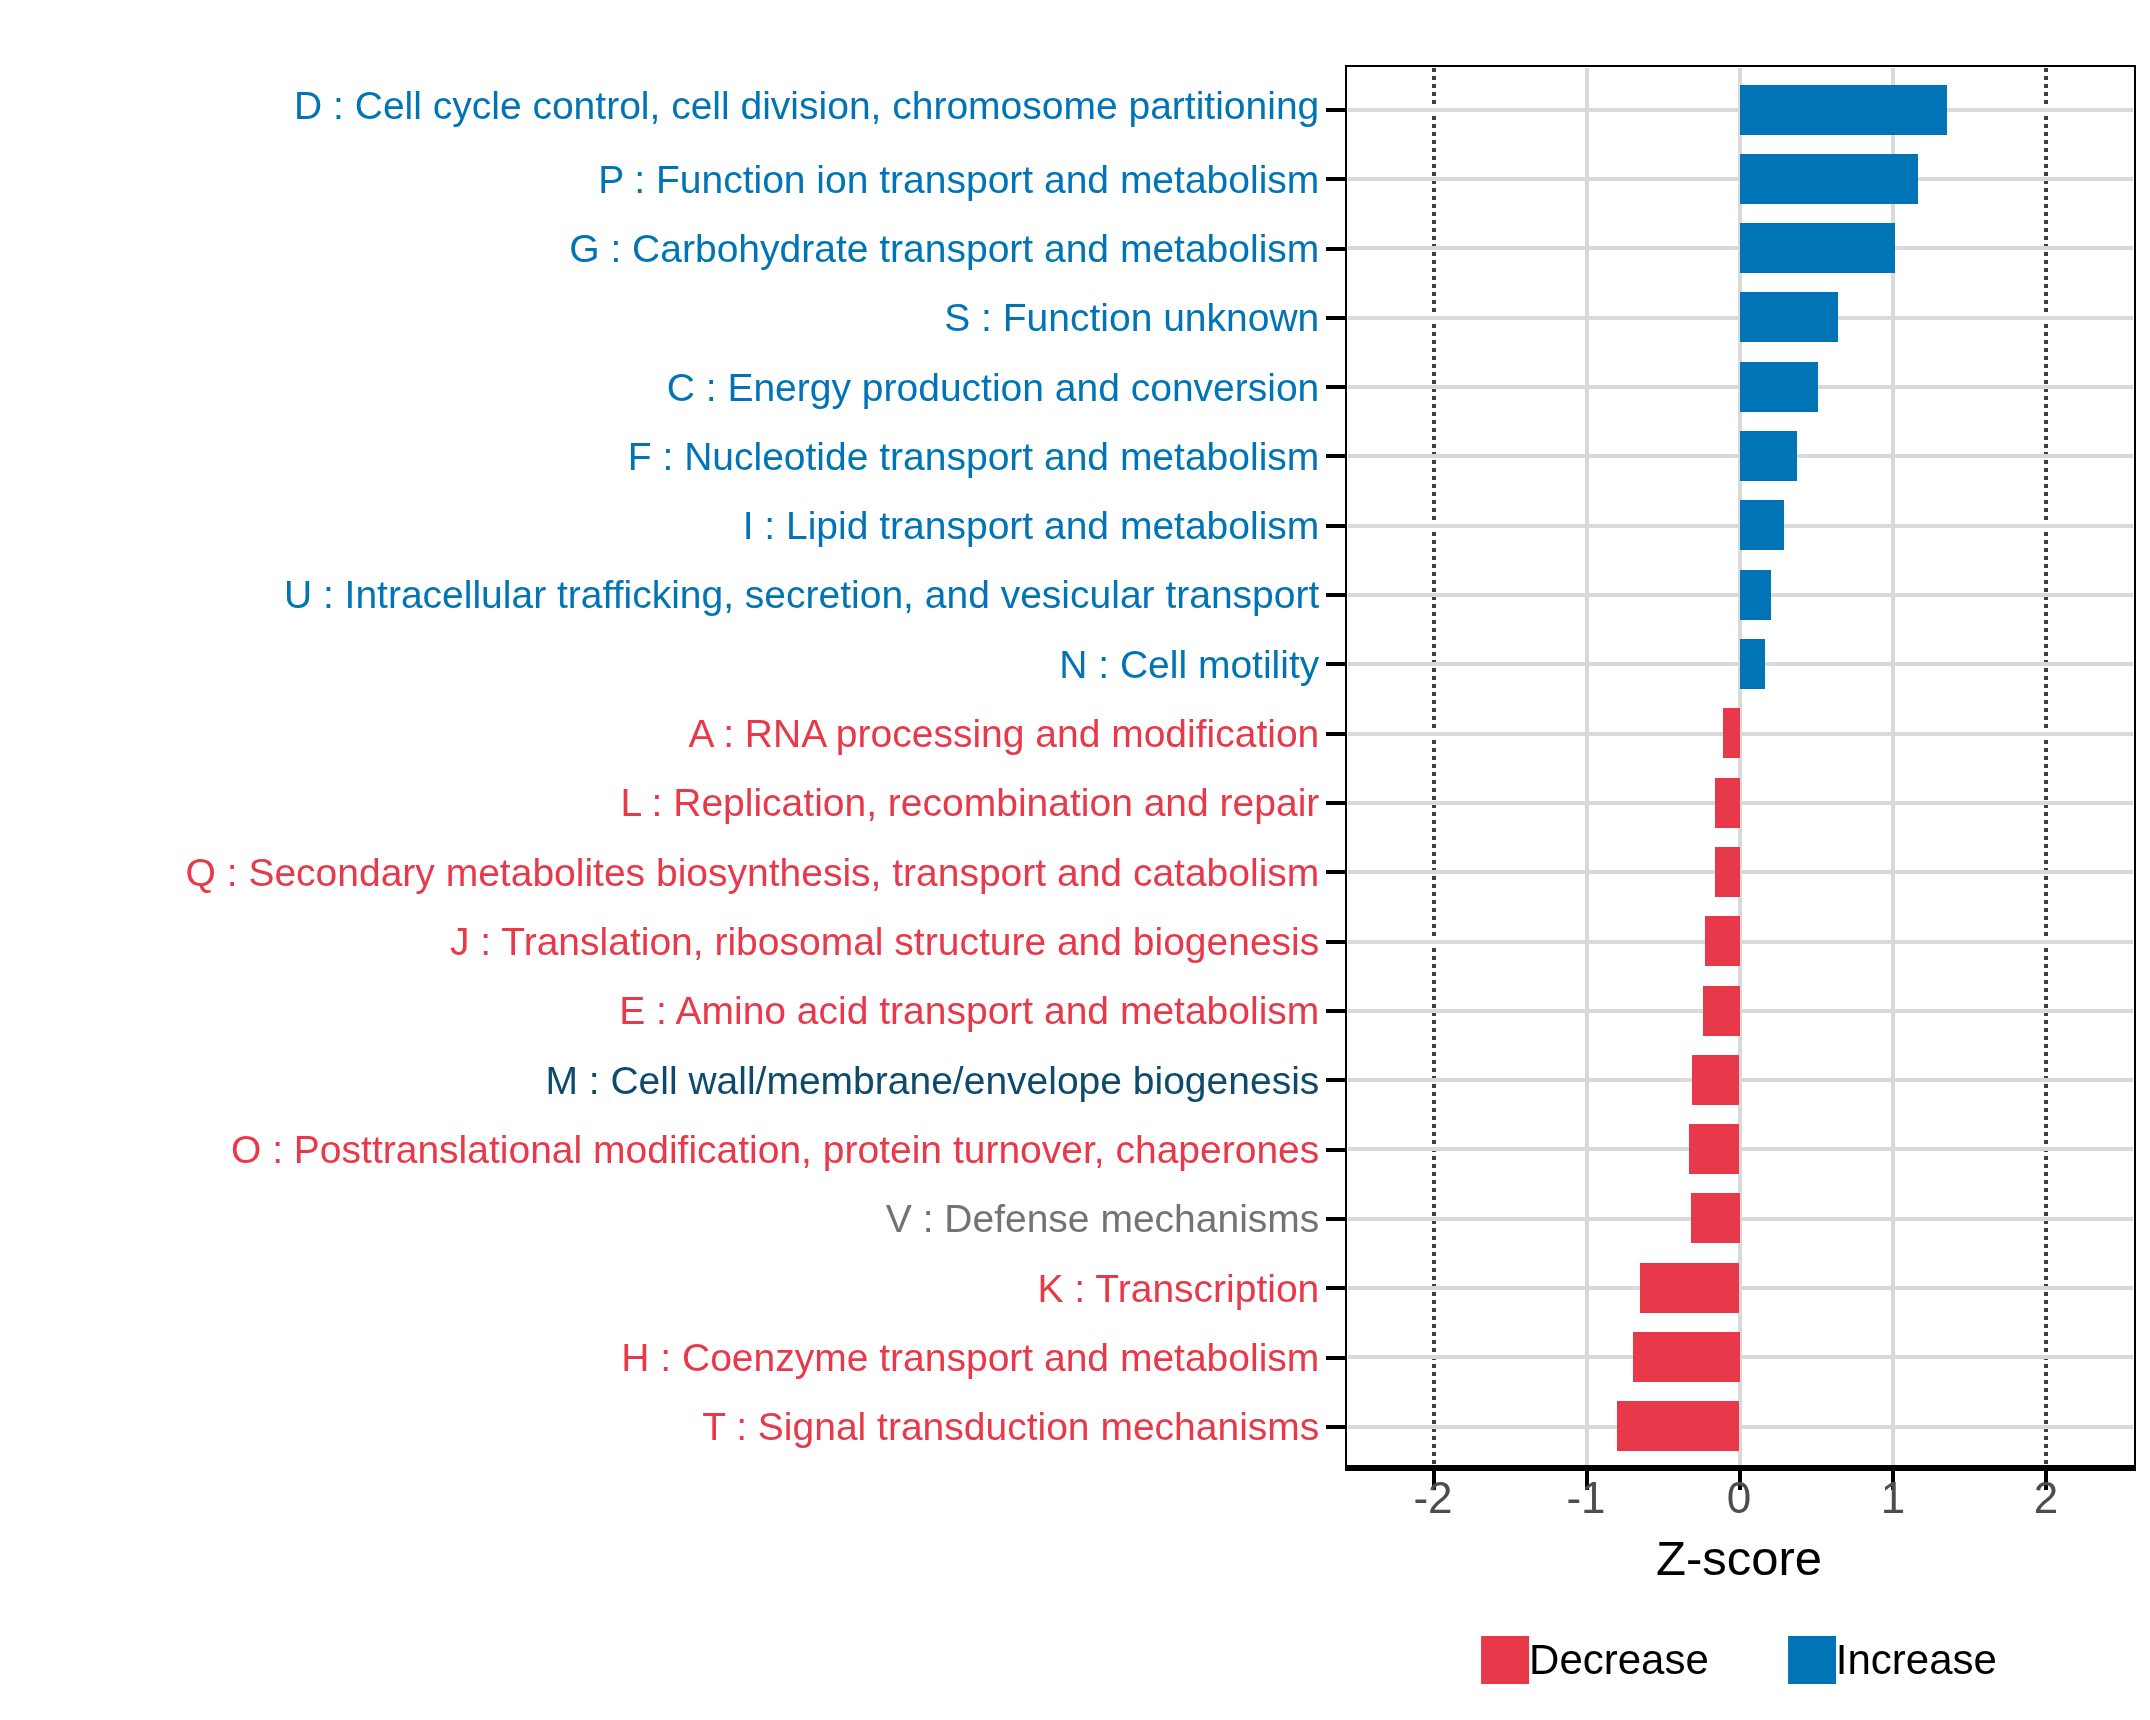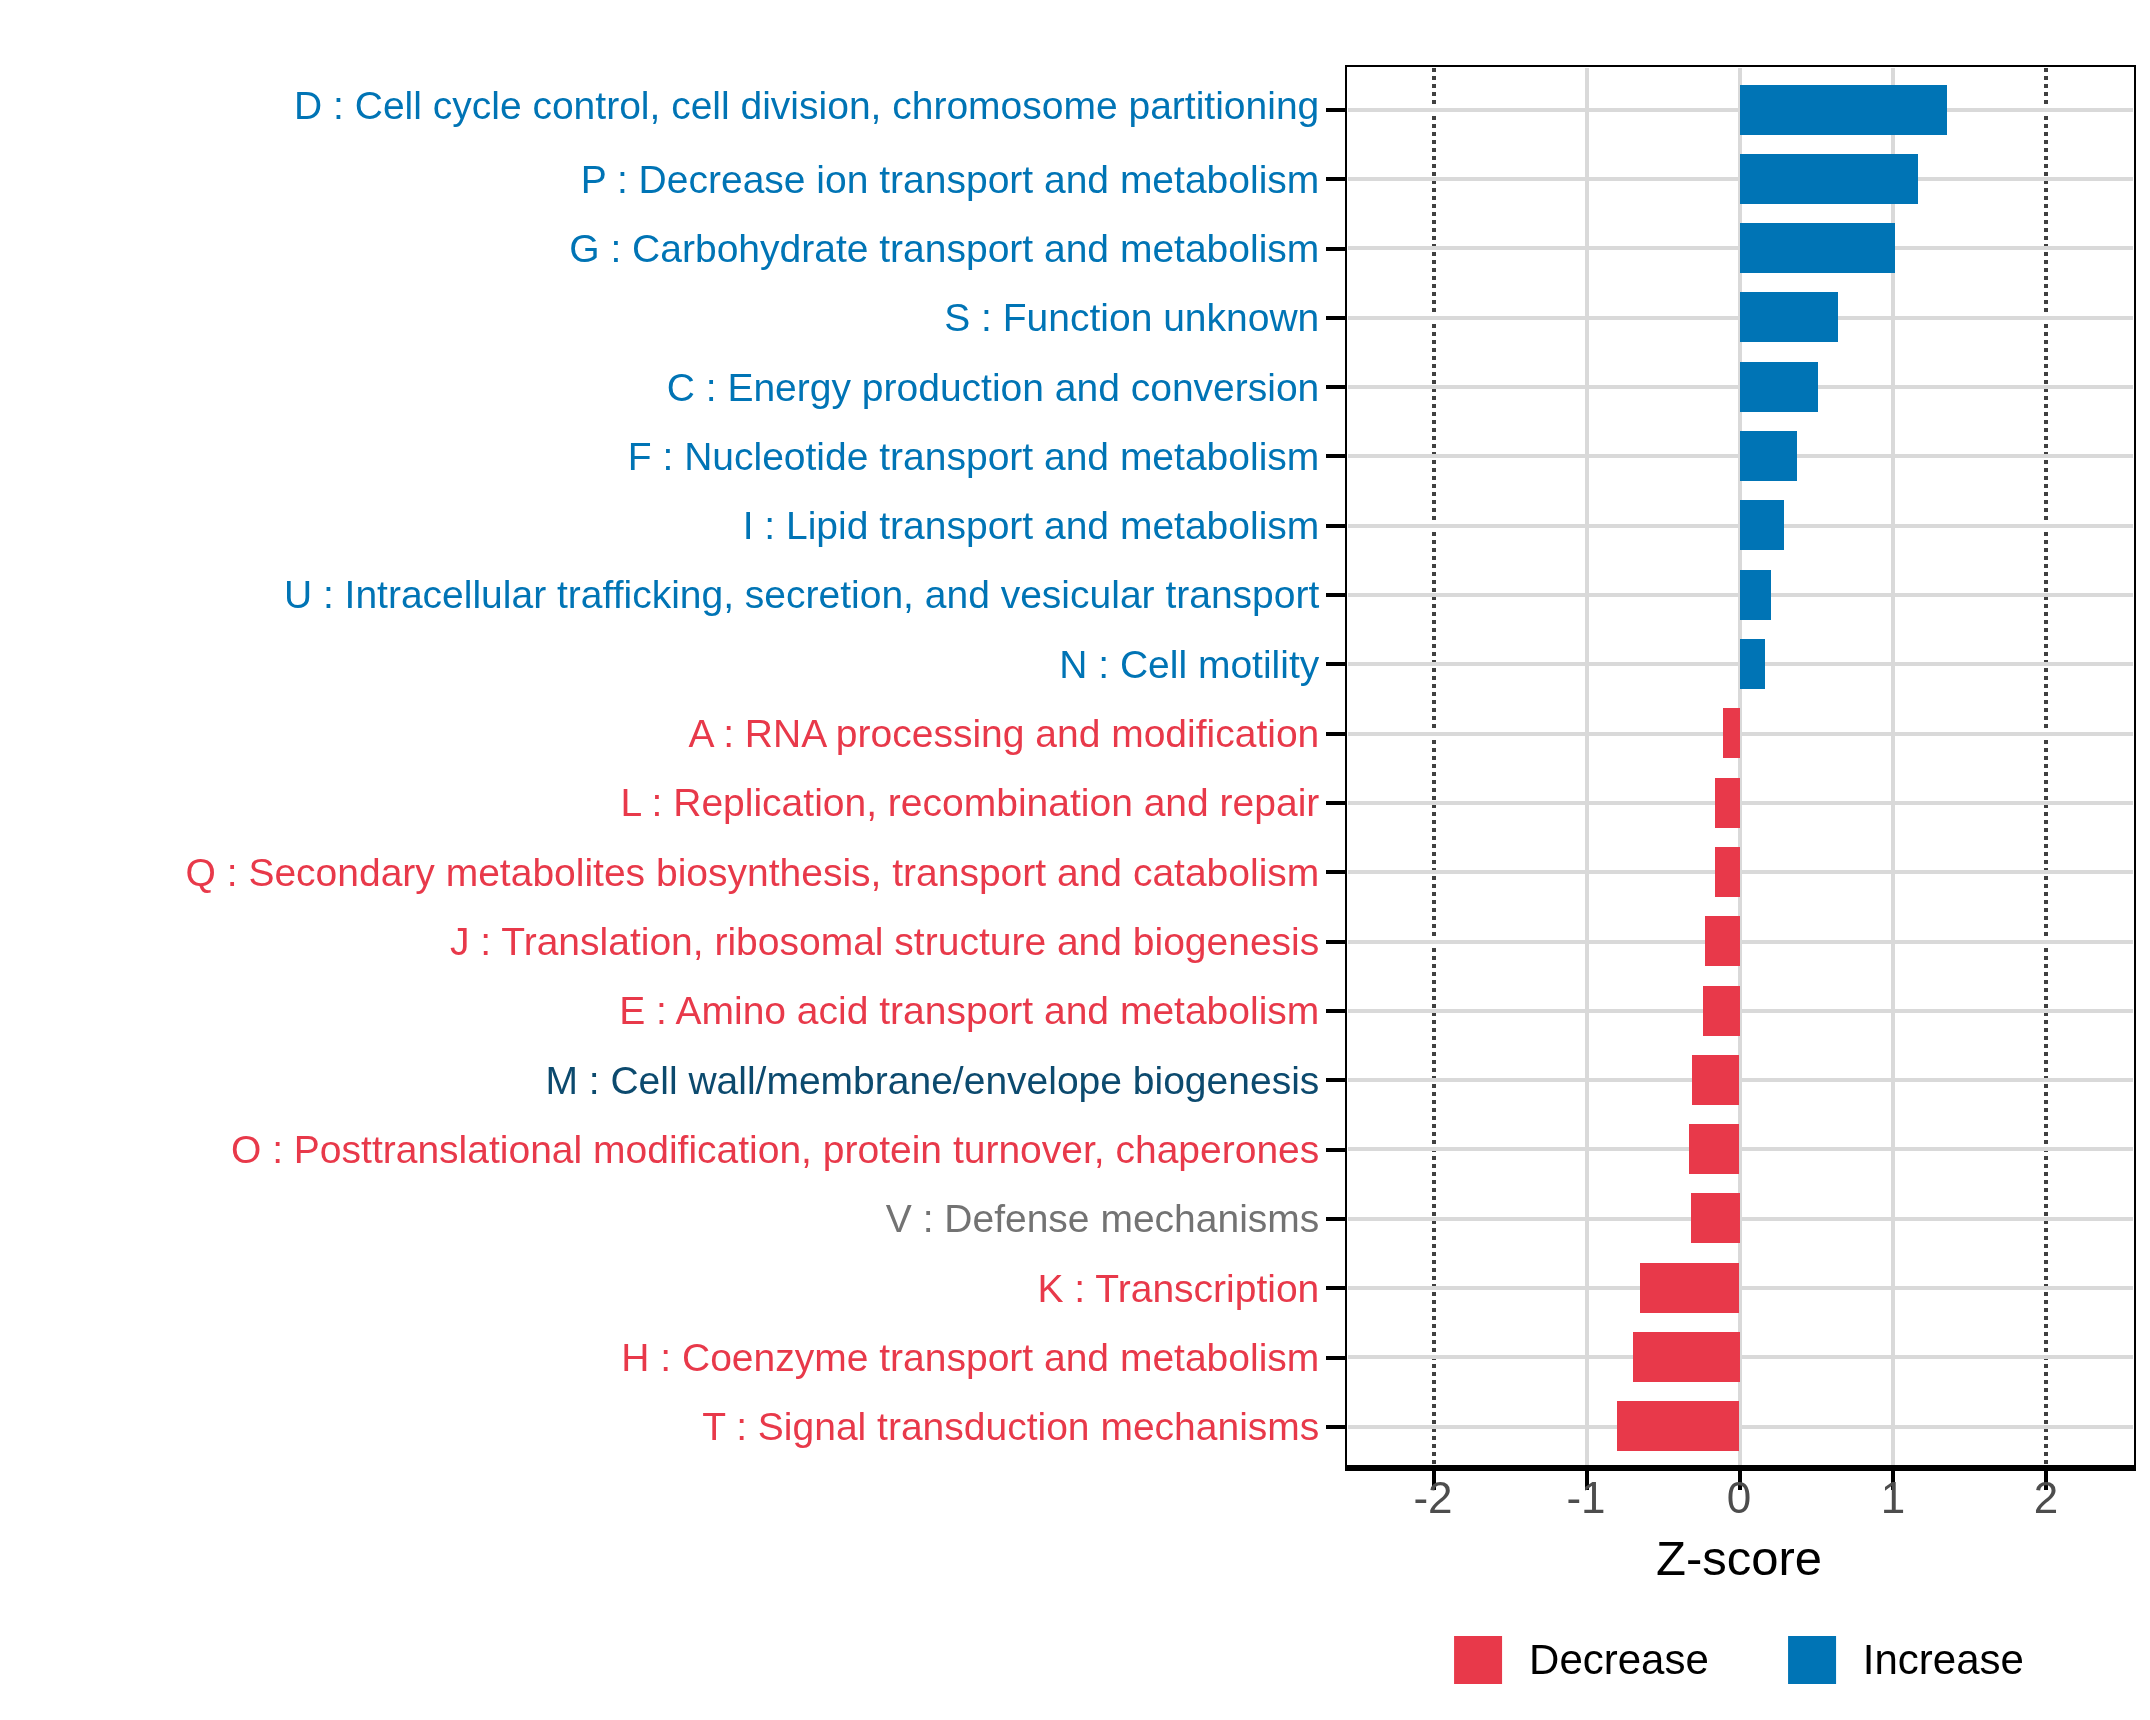--- a/index.html
+++ b/index.html
@@ -32,21 +32,21 @@
   
   .xtick{position:absolute;top:1471px;width:3.6px;height:18.6px;background:#000}
   .xticklab{position:absolute;top:1474px;transform:translateX(-50%);
     font-size:44px;color:#4D4D4D;line-height:47px}
   #x-axis-title{position:absolute;left:1739px;top:1530px;transform:translateX(-50%);
     font-size:49px;font-weight:normal;color:#000}
 
   
   #legend{position:absolute;left:1739px;top:1636px;transform:translateX(-50%);
     display:flex;align-items:center;gap:79px}
-  .legend-item{display:flex;gap:27px}
+  .legend-item{display:flex;}
   .legend-swatch{width:48px;height:48px}
   .legend-label{font-size:42px;line-height:48px;color:#000}
 </style>
 </head>
 <body>
 
 <div id="figure">
   <div id="panel">
       <div class="vgrid" style="left: 237px;"></div>
       <div class="vgrid" style="left: 390px;"></div>
@@ -103,21 +103,21 @@
         <div class="legend-label" style="position: static;">Decrease</div>
       </div>
       <div class="legend-item" style="position: static;">
         <div class="legend-swatch" style="position: static; background: rgb(0, 116, 181);"></div>
         <div class="legend-label" style="position: static;">Increase</div>
       </div>
     </div>
 <div class="ytick" style="top: 108px;"></div>
     <div class="ylab" style="top: 81px; color: rgb(0, 116, 181);">D : Cell cycle control, cell division, chromosome partitioning</div>
     <div class="ytick" style="top: 177px;"></div>
-    <div class="ylab" style="top: 155px; color: rgb(0, 116, 181);">P : Decrease ion transport and metabolism</div>
+    <div class="ylab" style="top: 155px; color: rgb(0, 116, 181);">P : Function ion transport and metabolism</div>
     <div class="ytick" style="top: 247px;"></div>
     <div class="ylab" style="top: 224px; color: rgb(0, 116, 181);">G : Carbohydrate transport and metabolism</div>
     <div class="ytick" style="top: 316px;"></div>
     <div class="ylab" style="top: 293px; color: rgb(0, 116, 181);">S : Function unknown</div>
     <div class="ytick" style="top: 385px;"></div>
     <div class="ylab" style="top: 363px; color: rgb(0, 116, 181);">C : Energy production and conversion</div>
     <div class="ytick" style="top: 454px;"></div>
     <div class="ylab" style="top: 432px; color: rgb(0, 116, 181);">F : Nucleotide transport and metabolism</div>
     <div class="ytick" style="top: 524px;"></div>
     <div class="ylab" style="top: 501px; color: rgb(0, 116, 181);">I : Lipid transport and metabolism</div>

